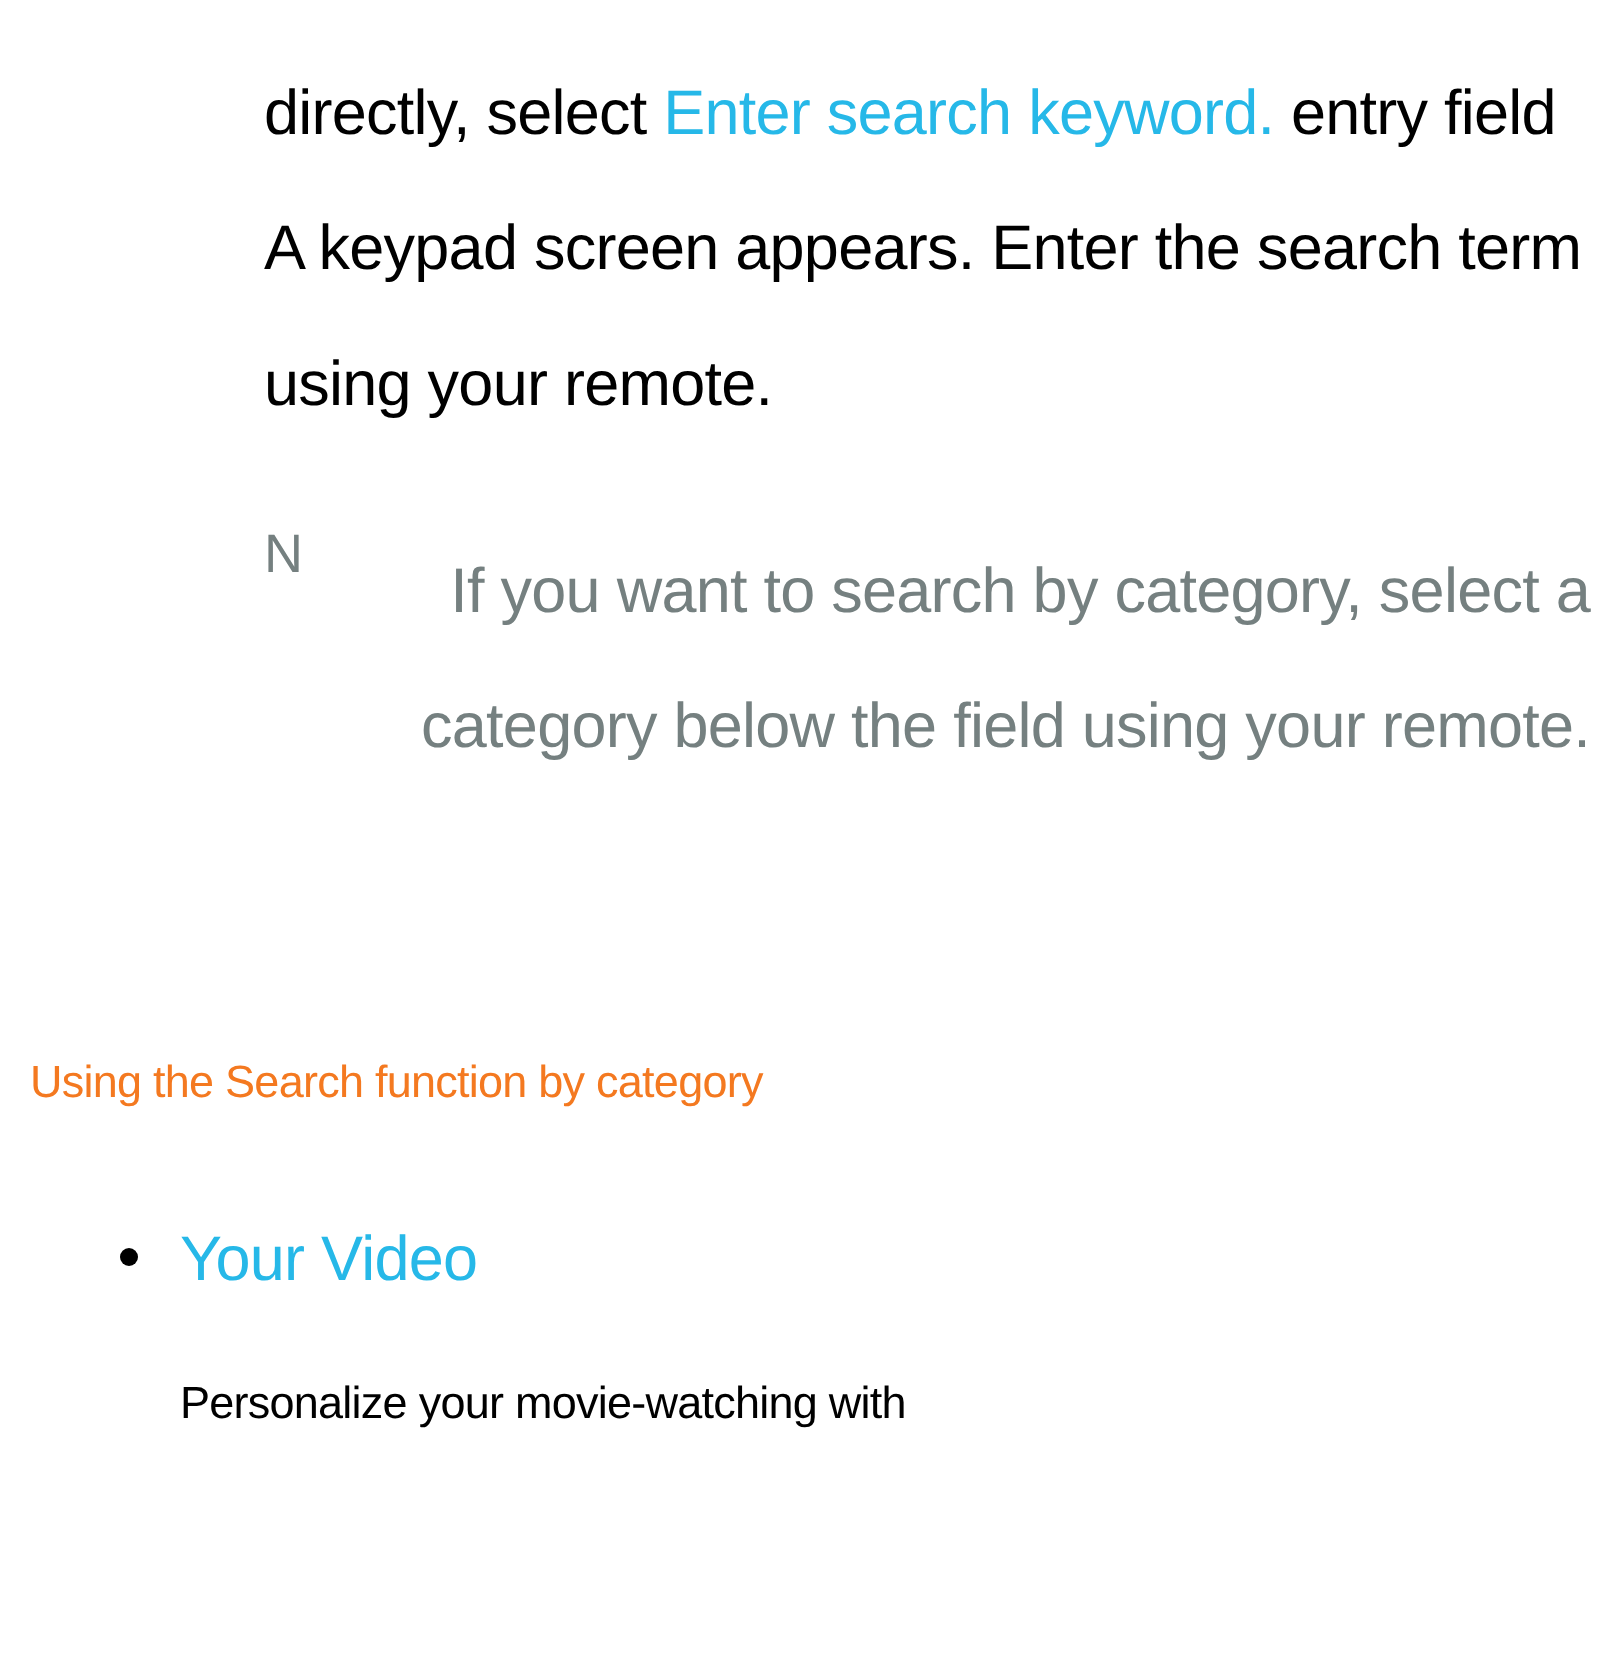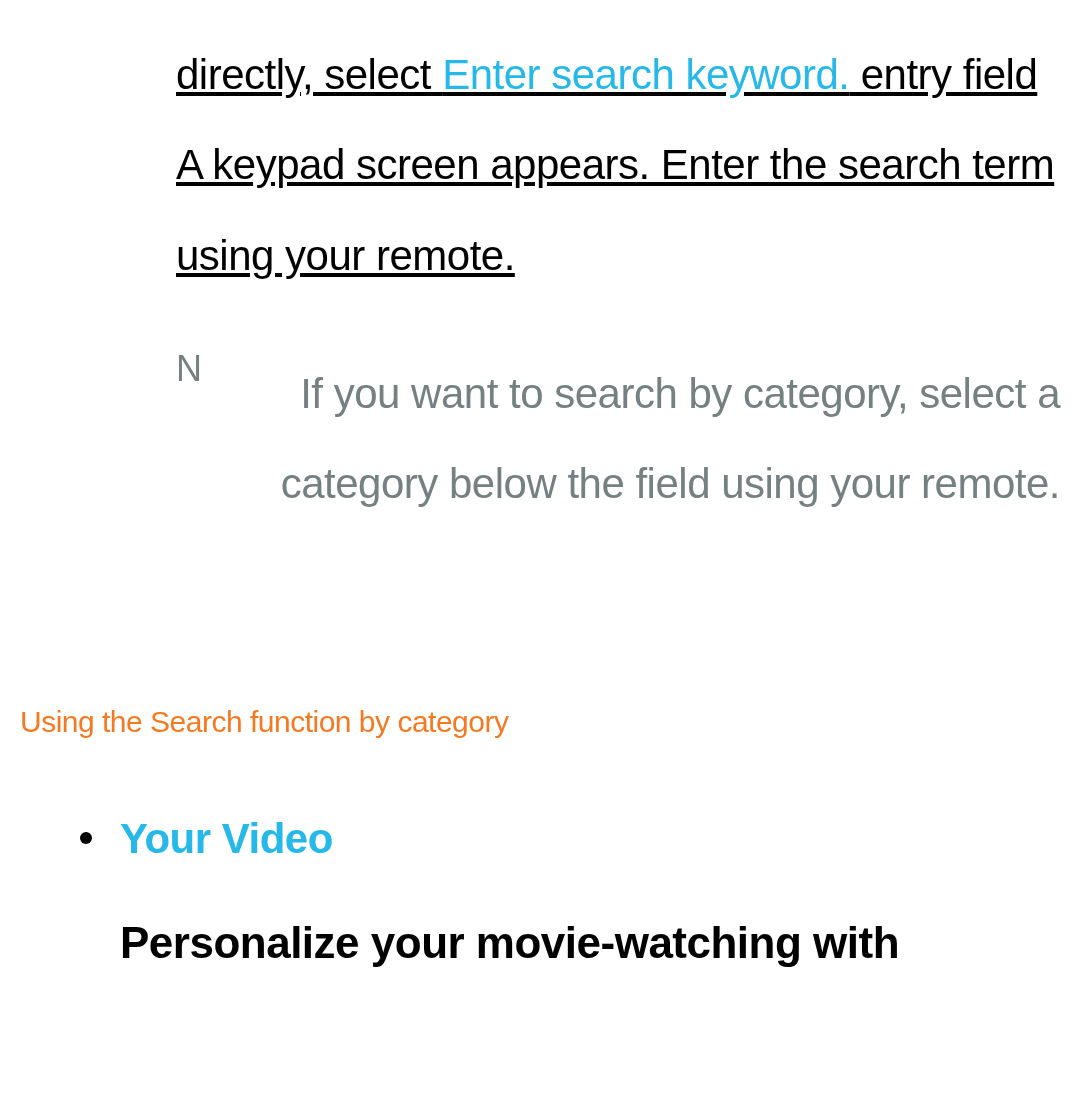--- a/index.html
+++ b/index.html
@@ -14,21 +14,20 @@
       height: 1104px;
       padding: 30px 20px;
       color: #000;
       font-size: 42px;
       line-height: 1.1;
     }
     .main-paragraph {
       margin-left: 156px;
       line-height: 2.15;
       letter-spacing: -0.5px;
-      text-decoration: underline;
     }
     .highlight-blue {
       color: #26b8e8;
     }
     .note-block {
       margin-left: 156px;
       margin-top: 48px;
       position: relative;
     }
     .note-marker {
@@ -54,40 +53,39 @@
       letter-spacing: -0.5px;
     }
     .bullet-list {
       margin-top: 78px;
       margin-left: 100px;
       list-style: none;
     }
     .bullet-item {
       position: relative;
       padding-left: 0;
-      font-weight: bold;
     }
     .bullet-dot {
       position: absolute;
       left: -40px;
       top: 16px;
       width: 12px;
       height: 12px;
       background: #000;
       border-radius: 50%;
     }
     .bullet-title {
       color: #26b8e8;
       font-size: 42px;
       letter-spacing: -0.5px;
     }
     .bullet-description {
       margin-top: 56px;
       color: #000;
-      font-size: 44px;
+      font-size: 30px;
       letter-spacing: -0.5px;
     }
   </style>
 </head>
 <body>
 
 <div class="main-paragraph">
   <span>directly, select </span><span class="highlight-blue">Enter search keyword.</span><span> entry field A keypad screen appears. Enter the search term using your remote.</span>
 </div>
 

